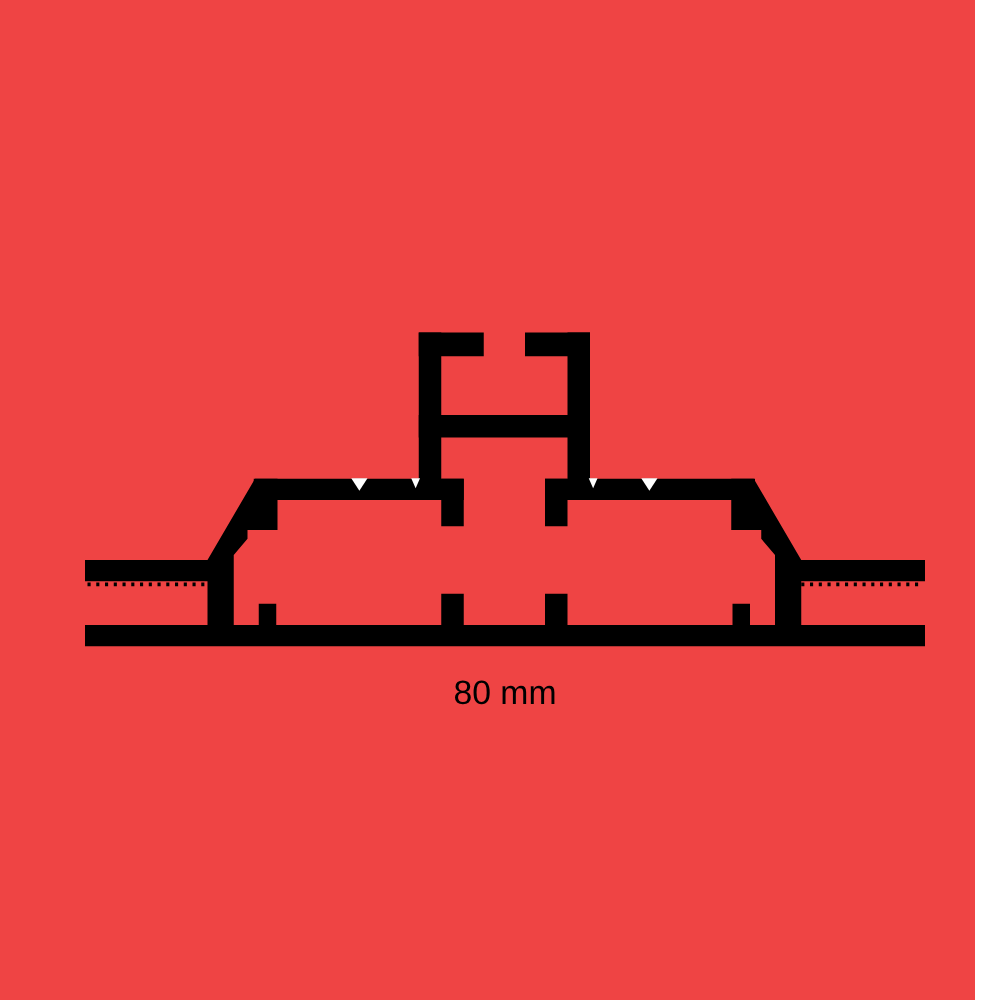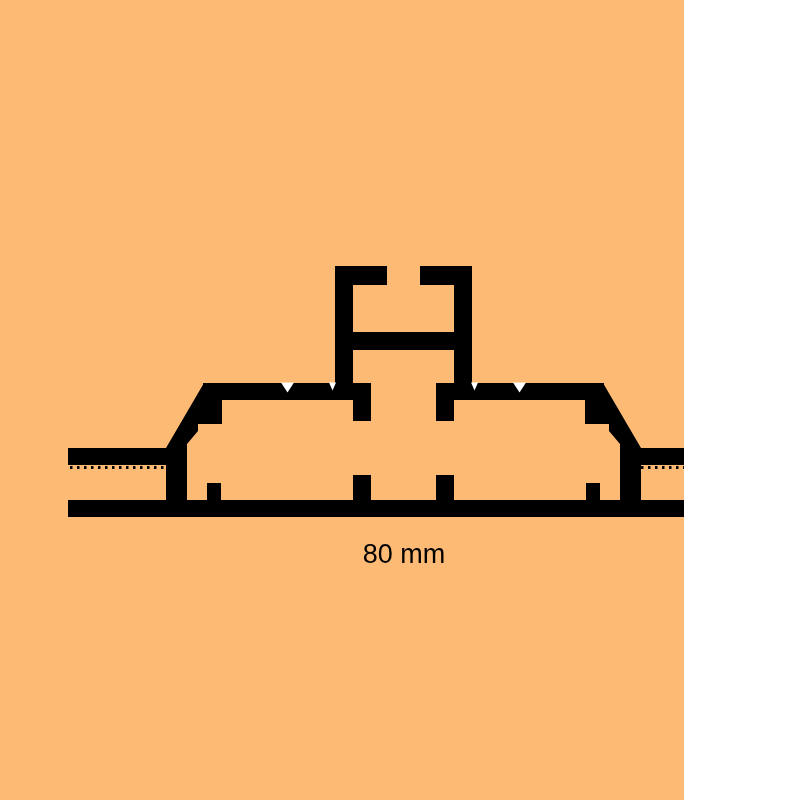--- a/index.html
+++ b/index.html
@@ -1,23 +1,23 @@
 <!DOCTYPE html>
 <html><head>
 <meta charset="utf-8">
 <style>
   html, body {
     margin: 0;
     padding: 0;
     background: #ffffff;
   }
   .page {
-    width: 684px;
+    width: 780px;
     height: 800px;
-    background: #fdba74;
+    background: #ef4444;
     position: relative;
     overflow: hidden;
     font-family: "Liberation Sans", sans-serif;
   }
   svg { display: block; }
   .dim-label {
     font-family: "Liberation Sans", sans-serif;
     font-size: 27px;
     text-anchor: middle;
   }

